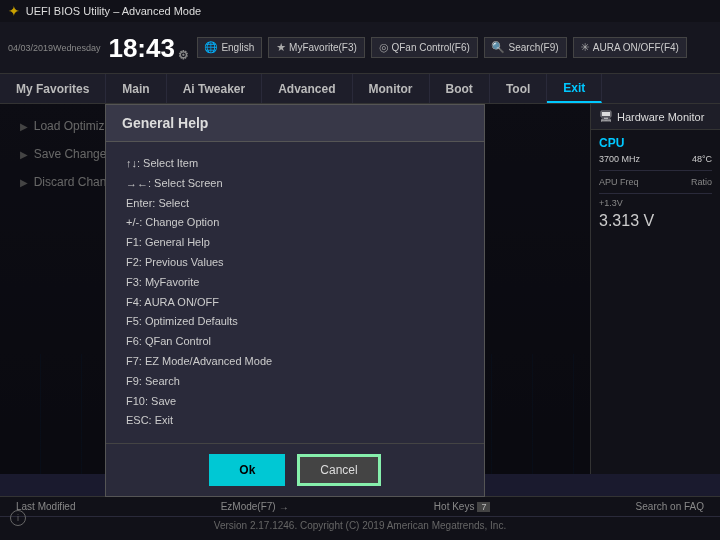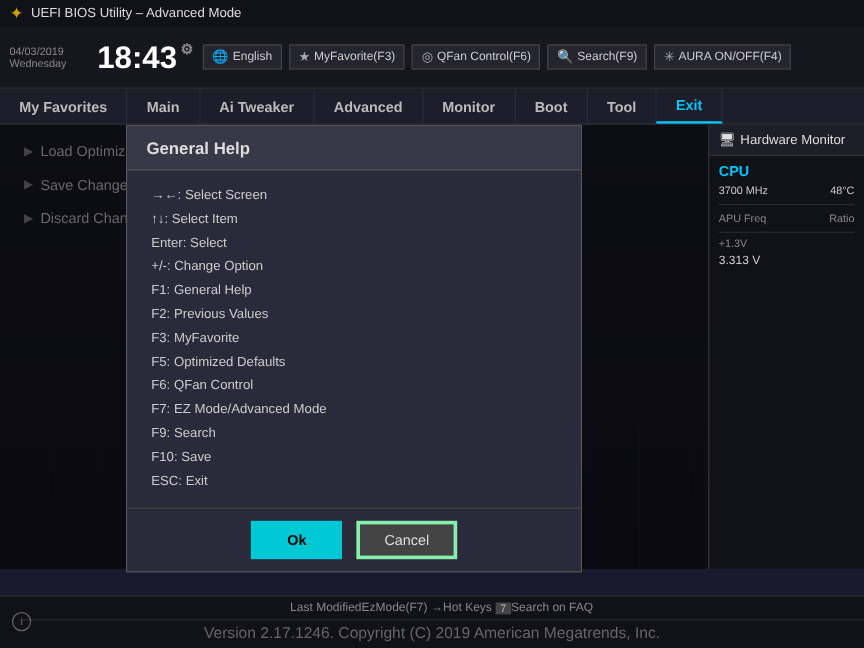--- a/index.html
+++ b/index.html
@@ -43,32 +43,31 @@
       background: #16161f;
       height: 52px;
       display: flex;
       align-items: center;
       padding: 0 8px;
       gap: 8px;
       border-bottom: 1px solid #333;
     }
     .datetime {
       display: flex;
-      flex-direction: column;
       font-size: 9px;
       color: #888;
       min-width: 65px;
     }
     .clock {
       font-size: 26px;
       color: #fff;
       font-weight: bold;
       line-height: 1;
       display: flex;
-      align-items: flex-start;
+      align-items: flex-end;
       gap: 3px;
     }
     .clock-gear {
       font-size: 12px;
       color: #888;
     }
     .toolbar-btns {
       display: flex;
       align-items: center;
       gap: 6px;
@@ -182,21 +181,21 @@
     }
     .hw-row {
       display: flex;
       justify-content: space-between;
       padding: 2px 8px;
     }
     .hw-label { font-size: 9px; color: #888; }
     .hw-value { font-size: 9px; color: #ccc; }
     .hw-divider { border: none; border-top: 1px solid #2a2a3a; margin: 4px 8px; }
     .voltage-value {
-      font-size: 10px;
+      font-size: 16px;
       color: #ccc;
       padding: 2px 8px;
     }
     .voltage-label {
       font-size: 9px;
       color: #888;
       padding: 0 8px 2px;
     }
 
     
@@ -262,46 +261,45 @@
       right: 0;
       height: 44px;
       background: #111118;
       border-top: 1px solid #333;
       display: flex;
       flex-direction: column;
     }
     .status-top {
       display: flex;
       align-items: center;
-      justify-content: center;
+      justify-content: space-between;
       padding: 4px 16px;
       font-size: 10px;
       color: #888;
       border-bottom: 1px solid #2a2a3a;
-      margin-left: 16px;
     }
     .status-link {
       color: #888;
       cursor: pointer;
       display: flex;
       align-items: center;
       gap: 3px;
     }
     .status-link .badge {
       background: #444;
       color: #bbb;
       padding: 0 4px;
       font-size: 9px;
     }
     .status-bottom {
       display: flex;
       align-items: flex-start;
       justify-content: center;
       padding: 3px;
-      font-size: 13px;
+      font-size: 10px;
       color: #666;
     }
     .info-icon {
       position: absolute;
       bottom: 14px;
       left: 10px;
       width: 16px;
       height: 16px;
       border: 1px solid #666;
       border-radius: 50%;
@@ -399,27 +397,28 @@
         <span class="arrow">▶</span>
         <span>Discard Changes &amp; Exit</span>
       </div>
     </div>
     <div class="bg-decor"></div>
 
     <div class="modal-overlay">
       <div class="modal">
         <div class="modal-title">General Help</div>
         <div class="modal-body">
+          <div>↑↓: Select Item</div>
           <div>→←: Select Screen</div>
-          <div>↑↓: Select Item</div>
           <div>Enter: Select</div>
           <div>+/-: Change Option</div>
           <div>F1: General Help</div>
           <div>F2: Previous Values</div>
           <div>F3: MyFavorite</div>
+          <div>F4: AURA ON/OFF</div>
           <div>F5: Optimized Defaults</div>
           <div>F6: QFan Control</div>
           <div>F7: EZ Mode/Advanced Mode</div>
           <div>F9: Search</div>
           <div>F10: Save</div>
           <div>ESC: Exit</div>
         </div>
         <div class="modal-footer">
           <button class="btn-ok">Ok</button>
           <button class="btn-cancel">Cancel</button>

